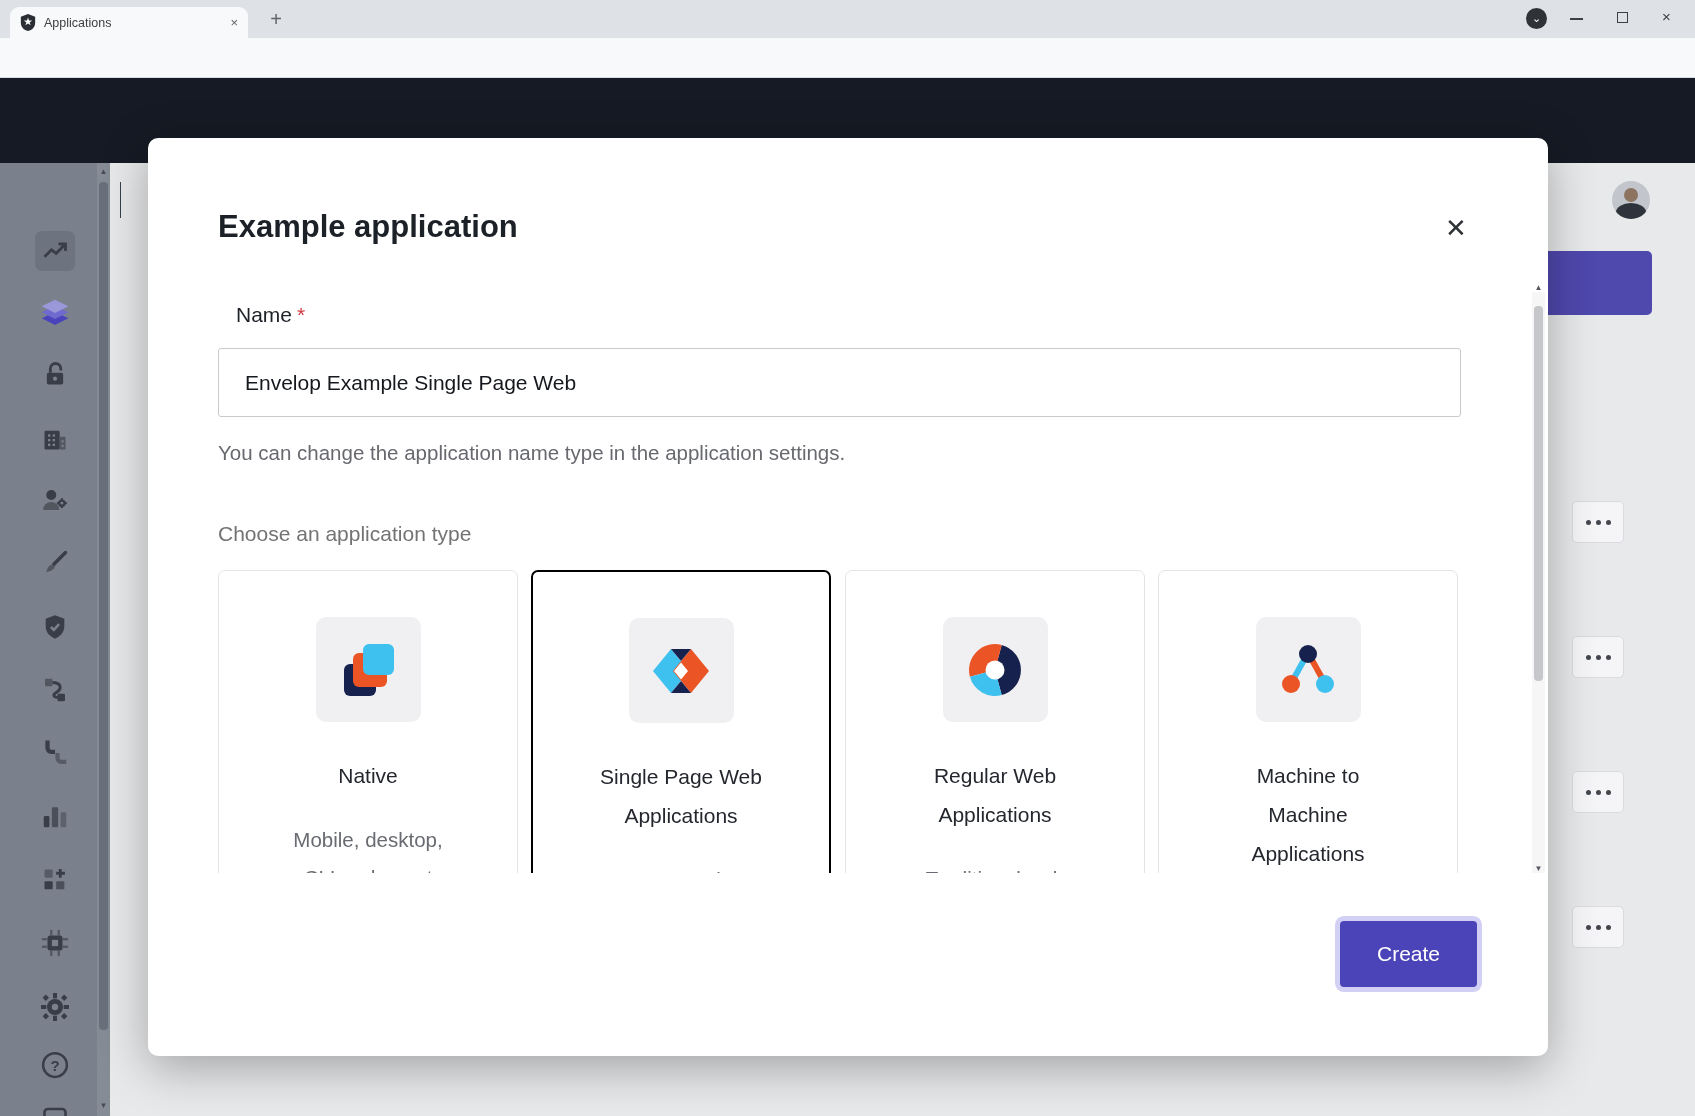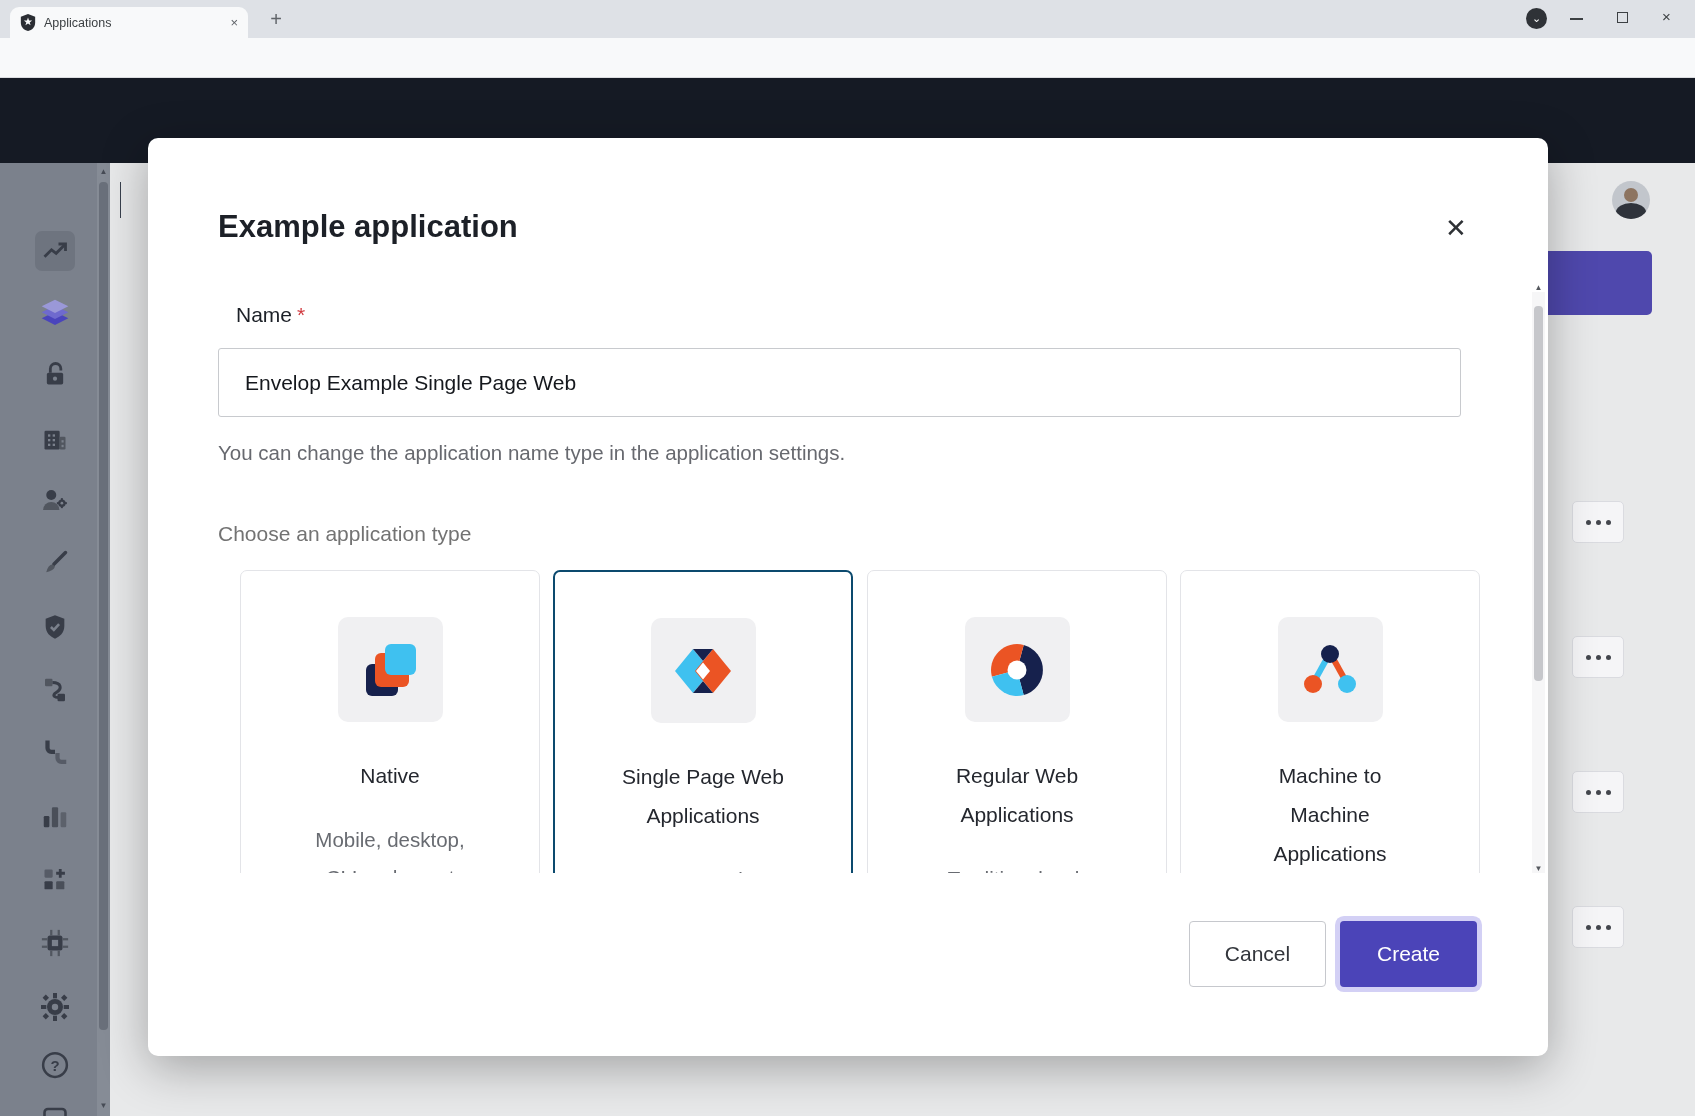--- a/index.html
+++ b/index.html
@@ -77,24 +77,24 @@
   .m-close{position:absolute;left:1290px;top:72px;width:36px;height:36px;display:flex;align-items:center;
            justify-content:center;font-size:26px;color:#2e3135;cursor:pointer;}
   .m-title{position:absolute;left:70px;top:71px;font-size:31px;font-weight:bold;color:#1c2027;}
   .m-namerow{position:absolute;left:88px;top:165px;font-size:21px;color:#1c2027;}
   .m-req{color:#d13b40;margin-left:5px;}
   .m-input{position:absolute;left:70px;top:210px;width:1243px;height:69px;border:1px solid #c8cace;
            border-radius:3px;font-size:21px;color:#15181d;padding:0 26px;outline:none;
            font-family:"Liberation Sans",sans-serif;background:#fff;}
   .m-help{position:absolute;left:70px;top:303px;font-size:20.5px;color:#67696f;}
   .m-typelabel{position:absolute;left:70px;top:384px;font-size:21px;color:#737373;}
-  .m-cards-clip{position:absolute;left:0;top:432px;width:1340px;height:303px;overflow:hidden;margin-left:22px;}
+  .m-cards-clip{position:absolute;left:0;top:432px;width:1340px;height:303px;overflow:hidden;}
   .card{position:absolute;top:0;width:300px;height:400px;border:1px solid #e3e4e8;border-radius:7px;
         background:#fff;display:flex;flex-direction:column;align-items:center;padding-top:46px;}
-  .card.sel{border:2px solid #0c4a6e;}
+  .card.sel{border:2px solid #000000;}
   .tile{width:105px;height:105px;border-radius:10px;background:#f0f0f2;display:flex;align-items:center;justify-content:center;}
   .card-title{margin-top:34px;font-size:21px;line-height:39px;color:#24272e;text-align:center;}
   .card-desc{margin-top:26px;font-size:20.5px;line-height:38px;color:#686b71;text-align:center;}
   .m-scroll-up,.m-scroll-dn{position:absolute;left:1384px;width:13px;font-size:8px;color:#55585e;text-align:center;}
   .m-scroll-track{position:absolute;left:1384px;top:154px;width:13px;height:581px;background:#f6f6f7;}
   .m-scroll-thumb{position:absolute;left:1386px;top:168px;width:9px;height:375px;background:#c6c7cb;border-radius:4px;}
   .btn-cancel{position:absolute;left:1041px;top:783px;width:137px;height:66px;background:#fff;
         border:1px solid #c6c8cd;border-radius:4px;font-size:21px;color:#33363c;
         display:flex;align-items:center;justify-content:center;cursor:pointer;}
   .btn-create{position:absolute;left:1192px;top:783px;width:137px;height:66px;background:#4b44b8;
@@ -481,17 +481,16 @@
           <div>Applications</div>
         </div>
       </div>
     </div>
 
     <div class="m-scroll-track"></div>
     <div class="m-scroll-up" style="top:145px">▲</div>
     <div class="m-scroll-thumb"></div>
     <div class="m-scroll-dn" style="top:726px">▼</div>
 
-    <button class="btn-cancel">Cancel</button>
     <button class="btn-create">Create</button>
   </div>
 
 </div>
 
 </body></html>

